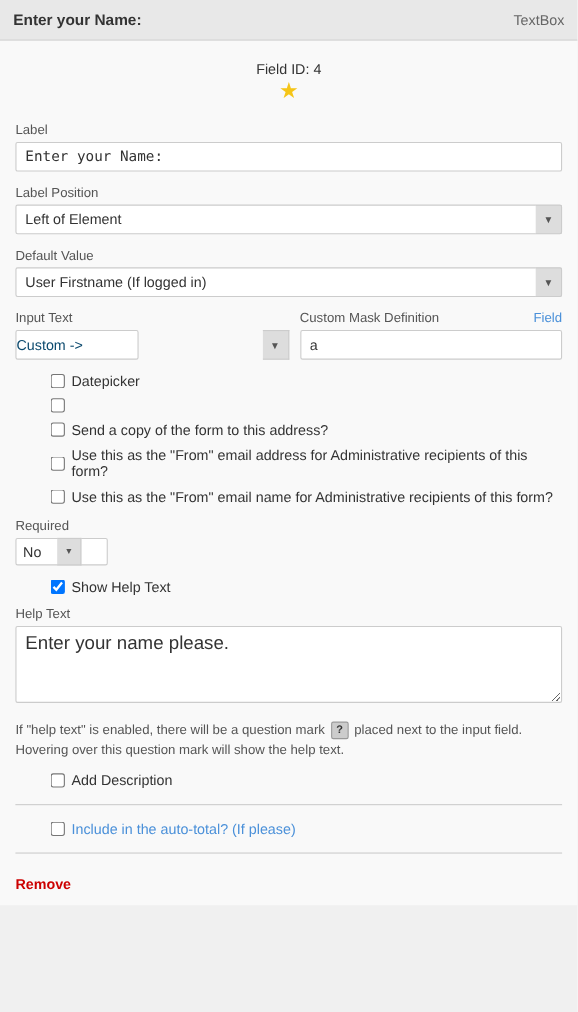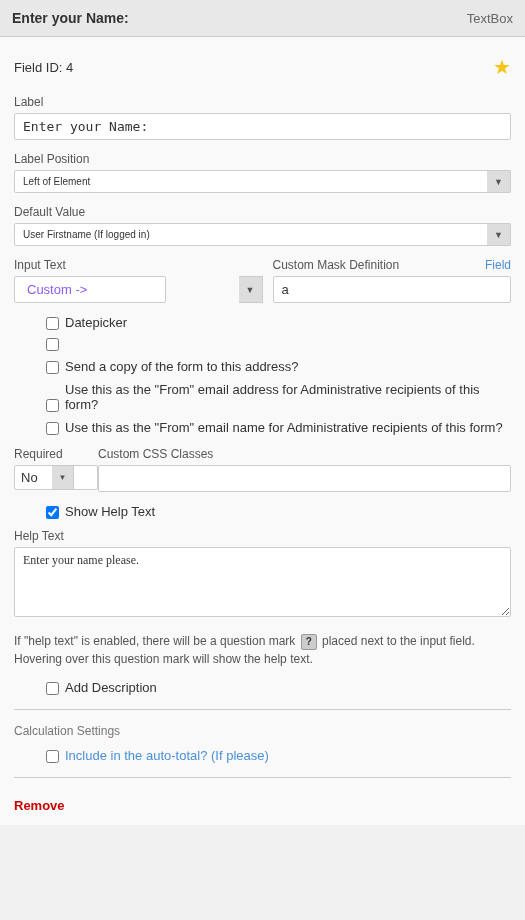--- a/index.html
+++ b/index.html
@@ -31,20 +31,21 @@
     .content {
       background: #f9f9f9;
       padding: 12px 14px;
     }
     .field-id-row {
       display: flex;
       justify-content: space-between;
       align-items: center;
       margin-bottom: 10px;
       padding: 6px 0;
+      flex-direction: column;
     }
     .field-id-text {
       font-size: 13px;
       color: #333;
     }
     .star-icon {
       color: #f5c518;
       font-size: 20px;
     }
     .form-group {
@@ -68,21 +69,21 @@
     .select-wrapper {
       position: relative;
       display: inline-block;
       width: 100%;
     }
     .select-wrapper select {
       width: 100%;
       padding: 5px 28px 5px 8px;
       border: 1px solid #ccc;
       background: #fff;
-      font-size: 10px;
+      font-size: 13px;
       color: #333;
       border-radius: 2px;
       appearance: none;
       -webkit-appearance: none;
       cursor: pointer;
     }
     .select-arrow {
       position: absolute;
       right: 0;
       top: 0;
@@ -133,30 +134,30 @@
       color: #4a90d9;
       text-decoration: none;
       font-size: 12px;
     }
     .mask-select-wrapper {
       position: relative;
       display: flex;
       align-items: center;
     }
     .mask-select {
-      padding: 5px 30px 5px 12px;
+      padding: 5px 30px 5px 0;
       border: 1px solid #ccc;
       background: #fff;
       font-size: 13px;
-      color: #8b5cf6;
+      color: #0c4a6e;
       border-radius: 2px;
       appearance: none;
       -webkit-appearance: none;
       cursor: pointer;
-      width: 152px;
+      width: 112px;
     }
     .mask-select-arrow {
       position: absolute;
       right: 0;
       top: 0;
       bottom: 0;
       width: 24px;
       background: #ddd;
       border: 1px solid #ccc;
       border-left: none;
@@ -166,36 +167,36 @@
       pointer-events: none;
     }
     .mask-select-arrow::after {
       content: '▼';
       font-size: 9px;
       color: #555;
     }
     .checkbox-group {
       margin-bottom: 8px;
       display: flex;
-      align-items: flex-end;
+      align-items: center;
       gap: 6px;
       padding-left: 32px;
     }
     .checkbox-group input[type="checkbox"] {
       margin: 0;
       cursor: pointer;
     }
     .checkbox-label {
       font-size: 13px;
       color: #333;
       cursor: pointer;
     }
     .two-col-row {
       display: flex;
-      gap: 4px;
+      gap: 21px;
       margin-bottom: 12px;
     }
     .two-col-left {
       flex: 0 0 80px;
     }
     .two-col-right {
       flex: 1;
     }
     .small-select-wrapper {
       position: relative;
@@ -232,22 +233,22 @@
       content: '▼';
       font-size: 8px;
       color: #555;
     }
     .help-text-area {
       width: 100%;
       height: 70px;
       padding: 5px 8px;
       border: 1px solid #ccc;
       background: #fff;
-      font-size: 12px;
-      font-family: Liberation Serif, serif;
+      font-size: 17px;
+      font-family: Liberation Sans, sans-serif;
       color: #333;
       resize: vertical;
       border-radius: 2px;
     }
     .help-info-text {
       font-size: 12px;
       color: #555;
       margin: 8px 0 12px;
       line-height: 1.5;
     }
@@ -402,24 +403,20 @@
     <div class="two-col-left">
       <label class="form-label">Required</label>
       <div class="small-select-wrapper">
         <select>
           <option>No</option>
           <option>Yes</option>
         </select>
         <div class="small-select-arrow"></div>
       </div>
     </div>
-    <div class="two-col-right">
-      <label class="form-label">Custom CSS Classes</label>
-      <input type="text" class="form-input" value="" style="">
-    </div>
   </div>
 
   
   <div class="checkbox-group" style="margin-bottom:10px;">
     <input type="checkbox" id="showHelpText" checked="" style="">
     <label for="showHelpText" class="checkbox-label">Show Help Text</label>
   </div>
 
   
   <div class="form-group">
@@ -437,21 +434,20 @@
   
   <div class="checkbox-group" style="margin-bottom:12px;">
     <input type="checkbox" id="addDescription" style="">
     <label for="addDescription" class="checkbox-label">Add Description</label>
   </div>
 
   <hr class="divider">
 
   
   <div>
-    <p class="section-label">Calculation Settings</p>
     <div class="checkbox-group" style="margin-bottom:12px;">
       <input type="checkbox" id="autoTotal" style="">
       <label for="autoTotal" class="checkbox-label blue-link">Include in the auto-total? (If please)</label>
     </div>
   </div>
 
   <hr class="divider">
 
   
   <a href="#" class="remove-link">Remove</a>

